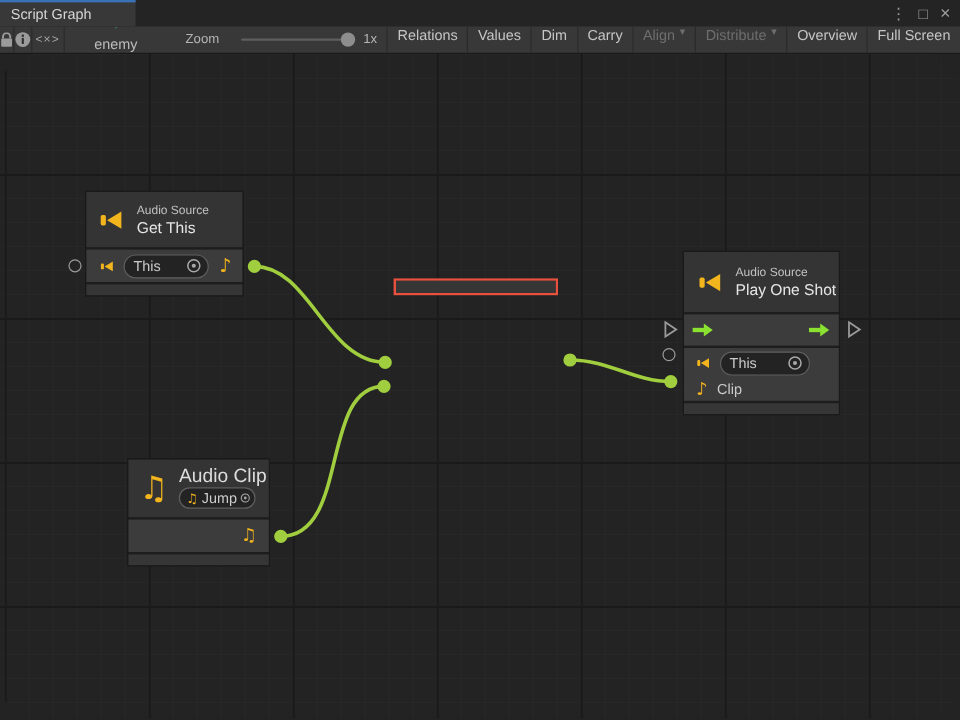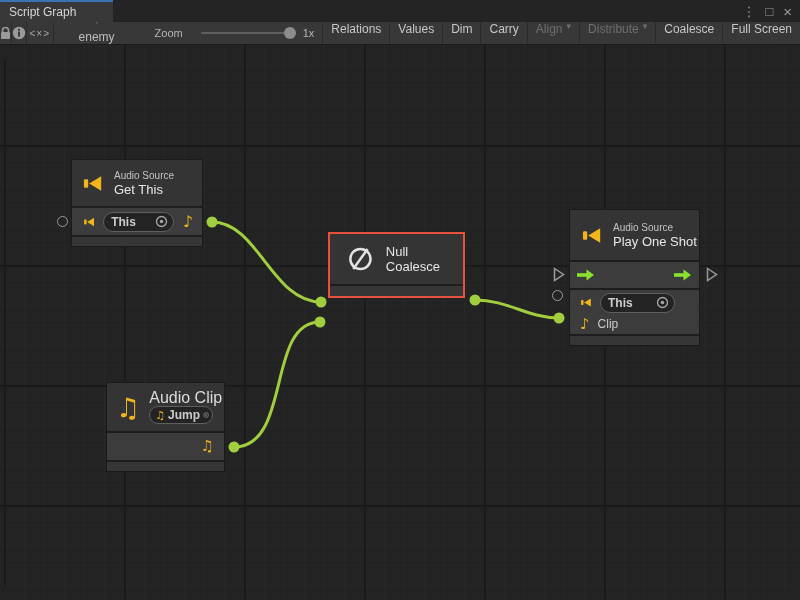--- a/index.html
+++ b/index.html
@@ -57,21 +57,21 @@
   .sec-body { background:#3c3c3c; }
   .sec-footer { background:#363636; }
   .hdr-cat { font-size:10px; color:#c2c2c2; line-height:13px; }
   .hdr-title { font-size:13px; color:#e6e6e6; line-height:16px; }
   .nc-title { font-size:13px; color:#e6e6e6; }
   .row { display:flex; align-items:center; }
   .port-label { font-size:12px; color:#cccccc; }
   .pdot { width:7px; height:7px; border-radius:50%; background:#b2b2b2; flex:none; }
   .objfield { background:#232323; border:1px solid #5f5f5f; border-radius:10px;
               height:20px; display:flex; align-items:center; padding:0 5px 0 7px;
-              color:#cccccc; font-size:12px;font-weight:bold; }
+              color:#cccccc; font-size:12px; }
   .objfield .fval { flex:1 1 auto; }
   .note { font-family:"DejaVu Sans", sans-serif; color:#f2b51d; line-height:1; }
 
   
   .hollow-circle { position:absolute; z-index:2; width:11px; height:11px;
                    border:1.5px solid #9a9a9a; border-radius:50%; }
   .hollow-tri { position:absolute; z-index:2; }
 </style>
 </head>
 <body>
@@ -138,21 +138,21 @@
       </div>
     <div class="tbtn disabled">
       <span>Align</span>
       <span class="dd-arrow">▾</span>
       </div>
     <div class="tbtn disabled">
       <span>Distribute</span>
       <span class="dd-arrow">▾</span>
       </div>
     <div class="tbtn">
-      <span>Coalesce</span>
+      <span>Overview</span>
       </div>
     <div class="tbtn">
       <span>Full Screen</span>
       </div>
   </div>
 </div>
 
 <div class="canvas">
 
   <svg class="wires">
@@ -202,27 +202,20 @@
           <circle cx="6.5" cy="6.5" r="5" fill="none" stroke="#a8a8a8" stroke-width="1.3"></circle>
           <circle cx="6.5" cy="6.5" r="1.7" fill="#a8a8a8"></circle>
         </svg>
       </div>
       <span class="note" style="font-size:16px; margin-left:2px;">♪</span>
     </div>
     <div class="sec sec-footer" style="height:9px;"></div>
   </div>
 
   <div class="node selected" style="left:328px; top:187px; width:137px;">
-    <div class="sec sec-header" style="height:50px; padding-left:16px; gap:11px;">
-      <svg width="30" height="30" viewBox="0 0 30 30">
-        <circle cx="15" cy="15" r="10.5" fill="none" stroke="#e3e3e3" stroke-width="2.6"></circle>
-        <line x1="22.5" y1="4.5" x2="7.5" y2="25.5" stroke="#e3e3e3" stroke-width="2.6"></line>
-      </svg>
-      <span class="nc-title">Null Coalesce</span>
-    </div>
     <div class="sec sec-footer" style="height:10px;"></div>
   </div>
 
   <div class="node" style="left:106px; top:337px; width:119px;">
     <div class="sec sec-header" style="height:48px; padding-left:9px; gap:9px;">
       <span class="note" style="font-size:27px;">♫</span>
       <div>
         <div style="font-size:16px; color:#dcdcdc; line-height:15px;">Audio Clip</div>
         <div class="objfield" style="width:64px; height:18px; margin-top:1px; padding:0 3px 0 5px; gap:3px;">
           <span class="note" style="font-size:11px;">♫</span>

